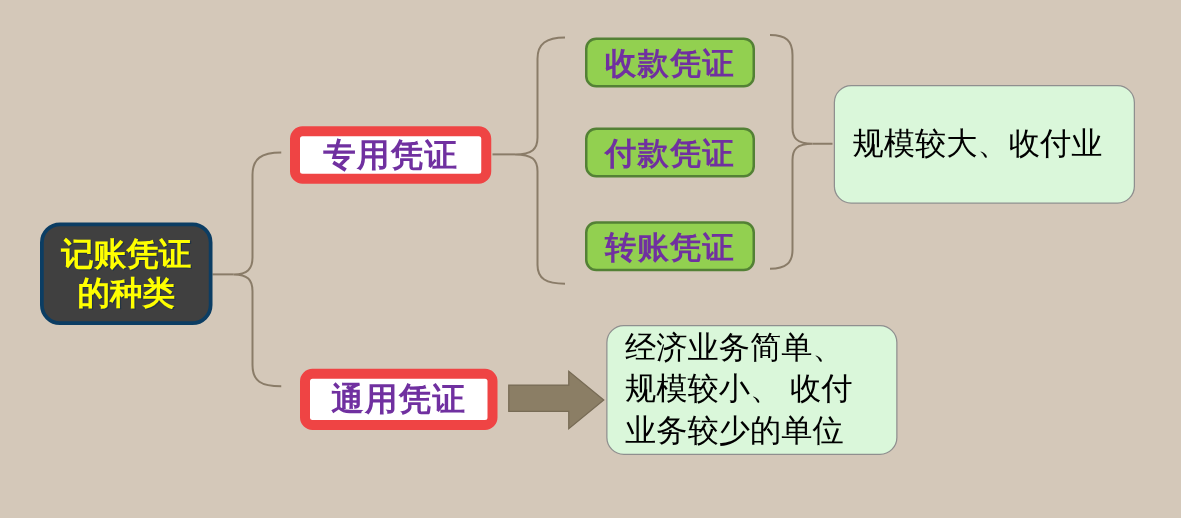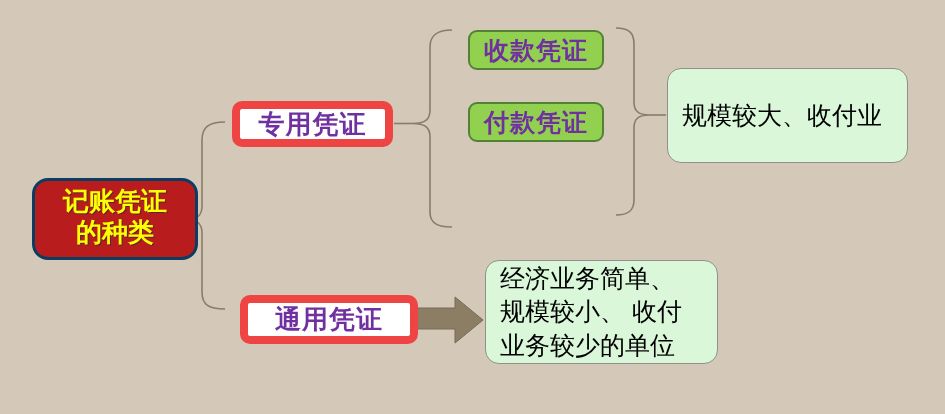--- a/index.html
+++ b/index.html
@@ -7,32 +7,31 @@
     position:relative;width:945px;height:414px;background:#d4c8b9;
     font-family:"Liberation Sans",sans-serif;overflow:hidden;
   }
   .connectors{position:absolute;left:0;top:0;width:945px;height:414px;}
   .node{
     position:absolute;box-sizing:border-box;display:flex;
     align-items:center;justify-content:center;font-weight:bold;
     white-space:nowrap;
   }
   .root-node{
-    left:32px;top:178px;width:166px;height:82px;
-    background:#b91c1c;border:3px solid #0b3d63;border-radius:16px;
+    left:32px;top:178px;width:138px;height:82px;
+    background:#404040;border:3px solid #0b3d63;border-radius:16px;
     color:#ffff00;font-size:26px;line-height:1.2;flex-direction:column;
     text-shadow:1px 1px 0 rgba(10,40,70,0.55);
-    font-family:Liberation Mono, monospace;
   }
   .white-node{
     background:#ffffff;border:8px solid #ef4444;border-radius:10px;
     color:#7030a0;font-size:26px;letter-spacing:1px;
   }
   .special-node{left:232px;top:101px;width:161px;height:46px;}
-  .general-node{left:240px;top:295px;width:178px;height:49px;}
+  .general-node{left:240px;top:295px;width:158px;height:49px;}
   .green-node{
     left:468px;width:136px;height:40px;
     background:#92d050;border:2px solid #538135;border-radius:9px;
     color:#7030a0;font-size:25px;letter-spacing:1px;
   }
   .g1{top:30px}.g2{top:102px}.g3{top:177px}
   .mint-node{
     background:#daf7da;border:1.5px solid #8f8f8f;border-radius:14px;
     color:#000;font-weight:400;font-size:25px;line-height:1.34;
     flex-direction:column;align-items:flex-start;justify-content:center;
@@ -71,20 +70,23 @@
   </div>
 
   <div class="node green-node g1">
     <span>收款凭证</span>
   </div>
 
   <div class="node green-node g2">
     <span>付款凭证</span>
   </div>
 
+  <div class="node green-node g3">
+    <span>转账凭证</span>
+  </div>
 
   <div class="node mint-node mint1">
     <span>规模较大、收付业</span>
   </div>
 
   <div class="node mint-node mint2">
     <span>经济业务简单、</span>
     <span>规模较小、 收付</span>
     <span>业务较少的单位</span>
   </div>

